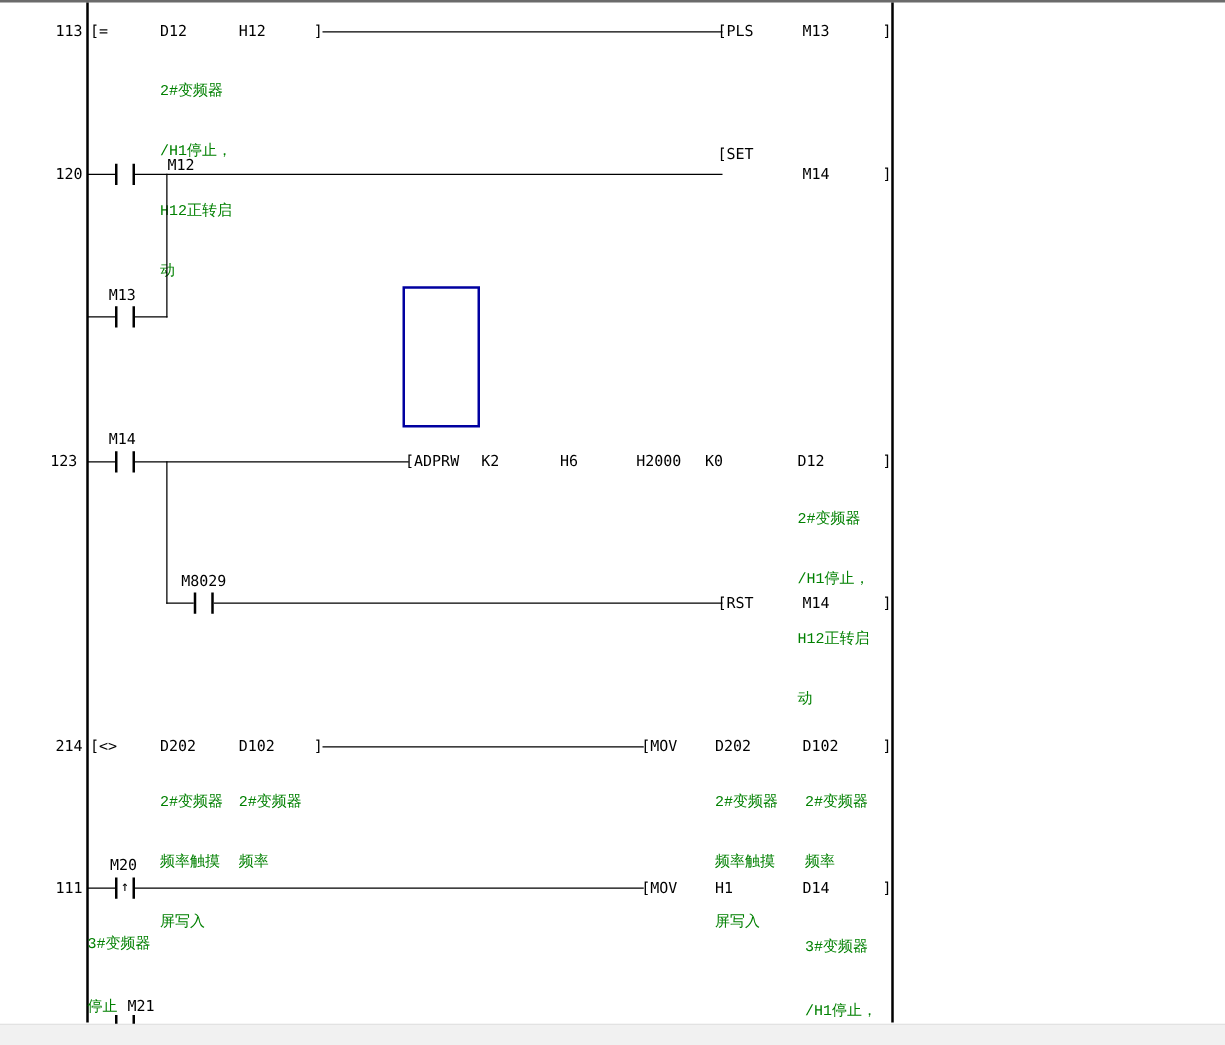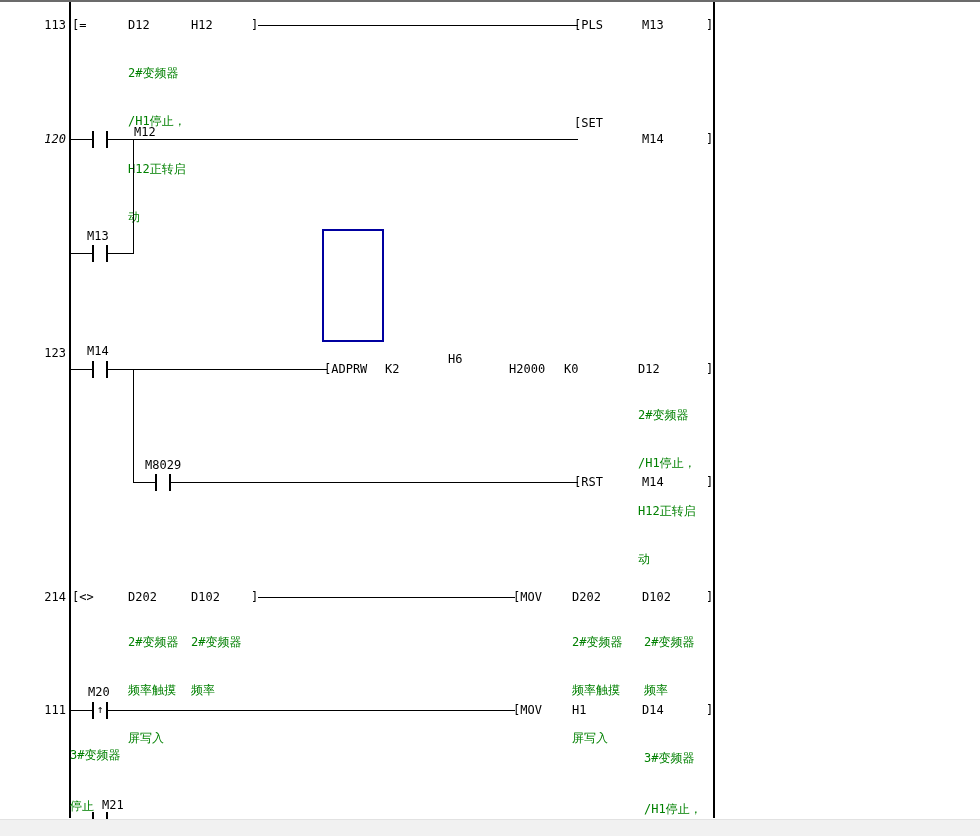--- a/index.html
+++ b/index.html
@@ -3,21 +3,21 @@
 <meta charset="utf-8">
 <style>
   html,body { margin:0; padding:0; background:#ffffff; }
   .canvas {
     position:relative; width:980px; height:836px; background:#ffffff;
     font-family:"DejaVu Sans Mono","Liberation Mono",monospace; overflow:hidden;
   }
   .t   { position:absolute; font-size:12px; line-height:14px; color:#000; white-space:pre; }
   .num { position:absolute; font-size:12px; line-height:14px; color:#000; width:30px; text-align:right; white-space:pre; }
   .cmt { position:absolute; font-size:12px; line-height:16px; color:#008000; white-space:pre; }
-  .cmt div { height:16px; }
+  .cmt div { height:16px;font-family:Liberation Mono, monospace; }
   .wh  { position:absolute; height:1px; background:#000; }
   .wv  { position:absolute; width:1px;  background:#000; }
   .rail{ position:absolute; width:2px;  background:#000; top:2px; height:816px; }
   .contact {
     position:absolute; width:12px; height:17px; background:#fff;
     border-left:2px solid #000; border-right:2px solid #000; text-align:center;
   }
   .edge-arrow { font-size:11px; line-height:15px; color:#000; display:block; }
   .stub { position:absolute; width:2px; height:7px; background:#000; }
   .topline { position:absolute; left:0; top:0; width:980px; height:2px; background:#6b6b6b; }
@@ -46,43 +46,43 @@
   <div class="cmt" style="left:128px; top:33px;">
     <div>2#变频器</div>
     <div>/H1停止，</div>
     <div>H12正转启</div>
     <div>动</div>
   </div>
   <div class="t" style="left:574px; top:18px;">[PLS</div>
   <div class="t" style="left:642px; top:18px;">M13</div>
   <div class="t" style="left:706px; top:18px;">]</div>
 
-  <div class="num" style="left:36px; top:132px;font-style:italic;">120</div>
+  <div class="num" style="left:36px; top:132px;">120</div>
   <div class="wh" style="left:70px; top:139px; width:508px;"></div>
   <div class="t" style="left:87px; top:125px;padding-left:47px;">M12</div>
   <div class="contact" style="left:92px; top:131px;"></div>
   <div class="wv" style="left:133px; top:139px; height:115px;"></div>
   <div class="t" style="left:574px; top:116px;">[SET</div>
   <div class="t" style="left:642px; top:132px;">M14</div>
   <div class="t" style="left:706px; top:132px;">]</div>
 
   <div class="wh" style="left:70px; top:253px; width:64px;"></div>
   <div class="t" style="left:87px; top:229px;">M13</div>
   <div class="contact" style="left:92px; top:245px;"></div>
 
   <div class="sel" style="left:322px; top:229px; width:58px; height:109px;"></div>
 
-  <div class="num" style="left:36px; top:346px;">123</div>
+  <div class="num" style="left:36px; top:362px;text-align:center;">123</div>
   <div class="wh" style="left:70px; top:369px; width:257px;"></div>
   <div class="t" style="left:87px; top:344px;">M14</div>
   <div class="contact" style="left:92px; top:361px;"></div>
   <div class="wv" style="left:133px; top:369px; height:114px;"></div>
   <div class="t" style="left:324px; top:362px;">[ADPRW</div>
   <div class="t" style="left:385px; top:362px;">K2</div>
-  <div class="t" style="left:448px; top:352px;">H6</div>
+  <div class="t" style="left:448px; top:362px;">H6</div>
   <div class="t" style="left:509px; top:362px;">H2000</div>
   <div class="t" style="left:564px; top:362px;">K0</div>
   <div class="t" style="left:638px; top:362px;">D12</div>
   <div class="t" style="left:706px; top:362px;">]</div>
   <div class="cmt" style="left:638px; top:375px;">
     <div>2#变频器</div>
     <div>/H1停止，</div>
     <div>H12正转启</div>
     <div>动</div>
   </div>

